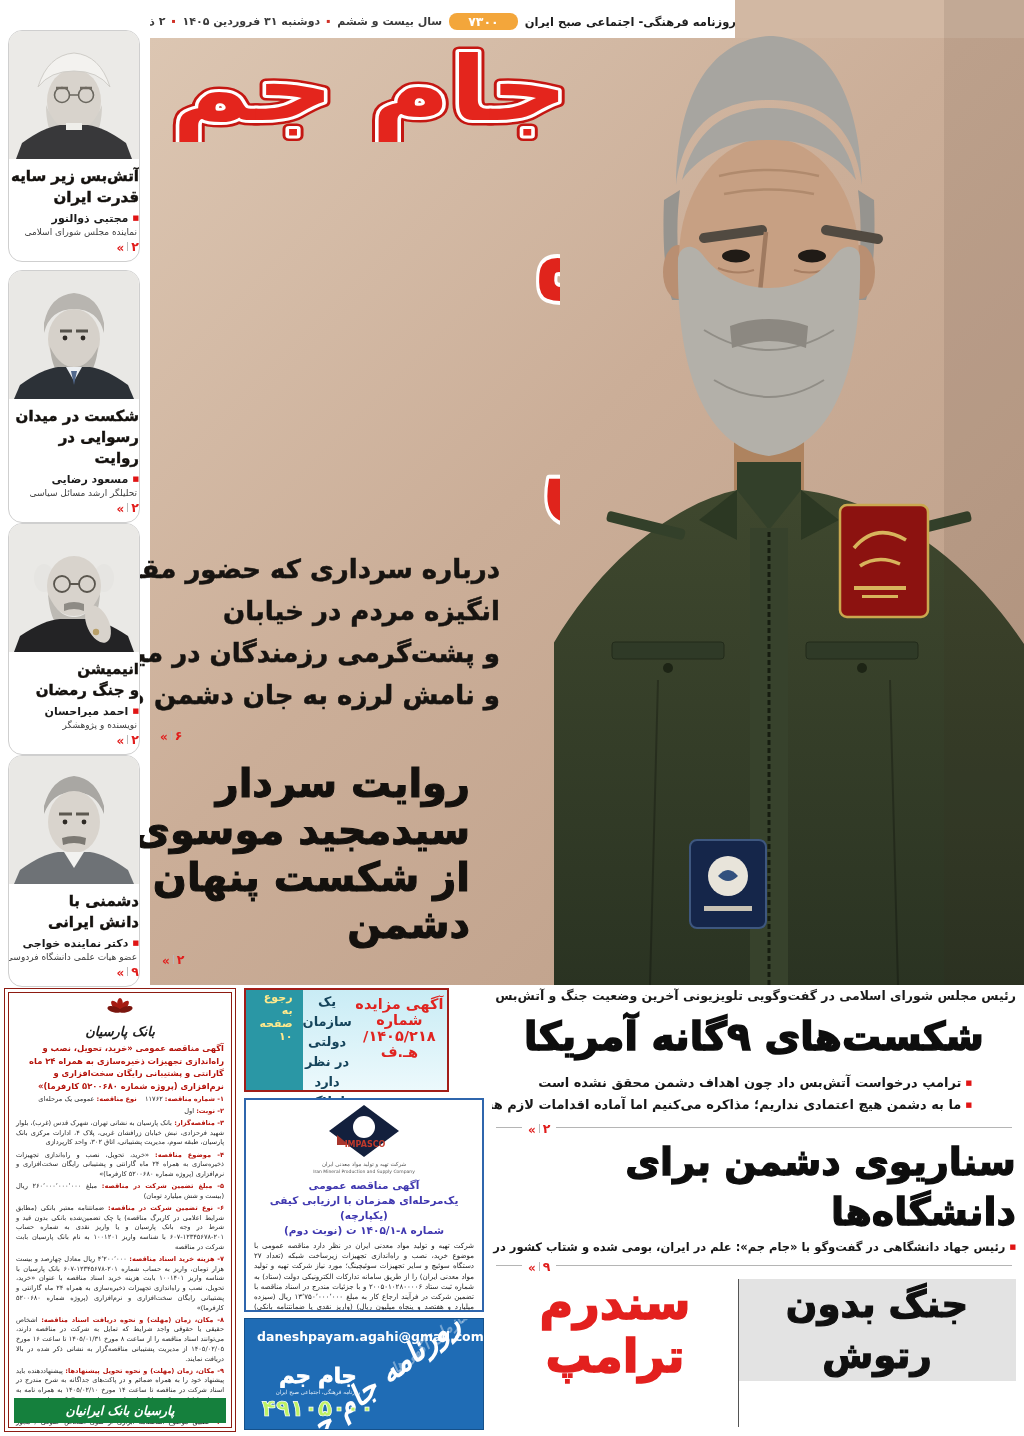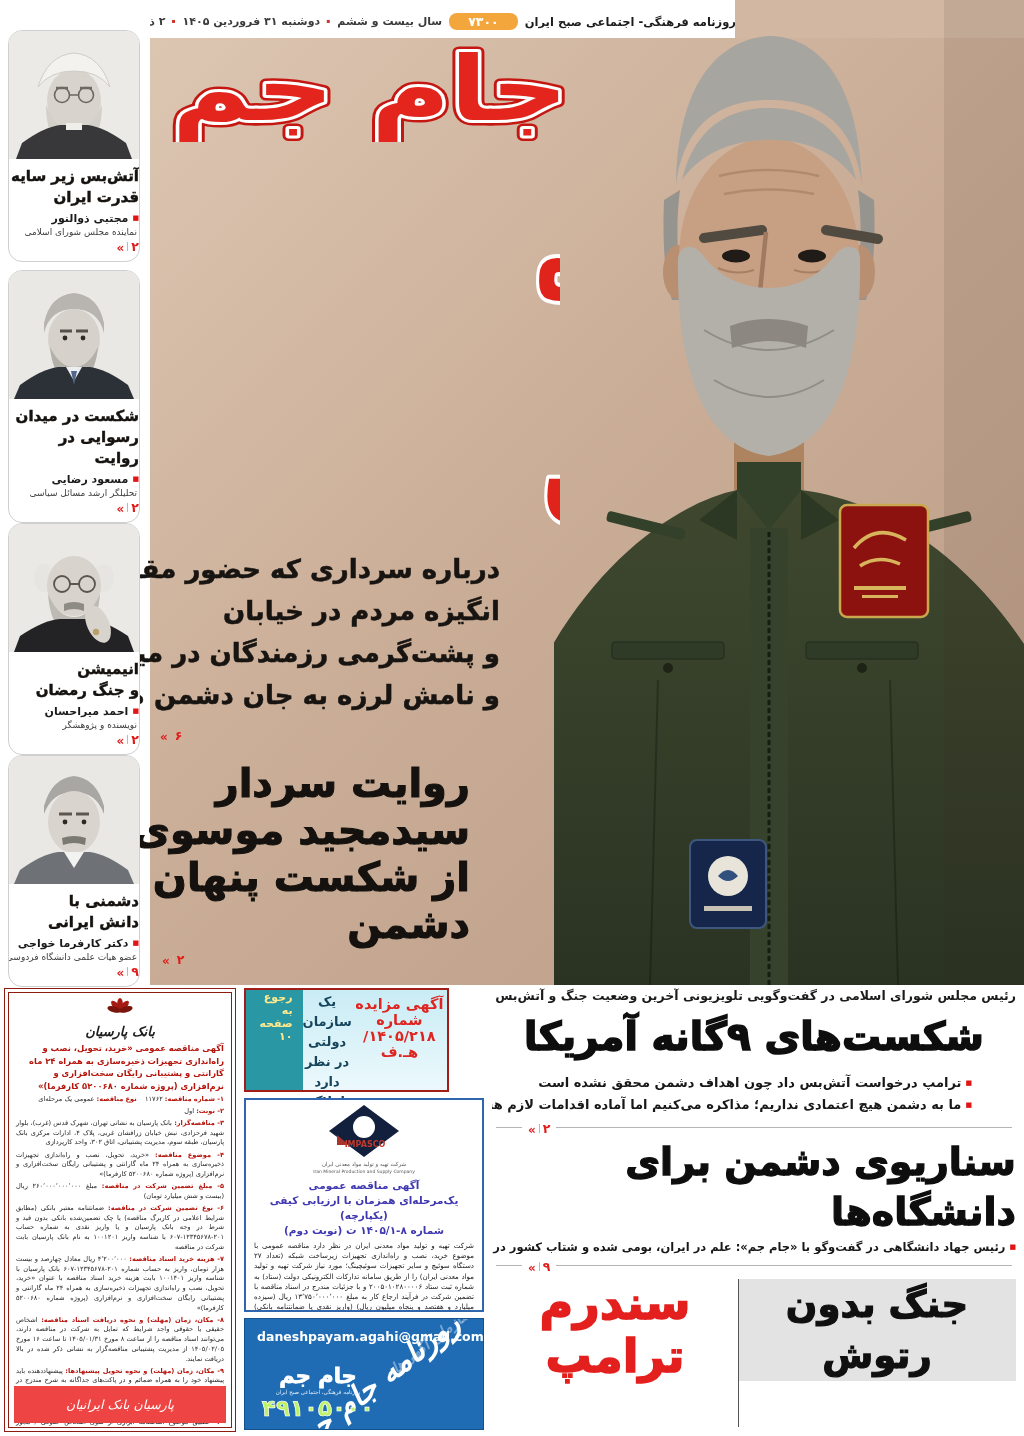--- a/index.html
+++ b/index.html
@@ -91,22 +91,22 @@
                font-style:italic;color:rgba(255,255,255,.38);white-space:nowrap}
 
   
   .adParsian{position:absolute;left:4px;top:988px;width:232px;height:444px;border:1px solid #8e1b12;padding:3px;background:#fff}
   .pinner{border:1.6px solid #8e1b12;height:100%;position:relative;padding:4px 7px 24px;overflow:hidden}
   .plogo{display:block;margin:0 auto}
   .pbrand{text-align:center;font-size:13px;font-weight:bold;font-style:italic;color:#1d1d1d;margin-top:1px}
   .ptitle{margin-top:3px;font-size:8.4px;line-height:12.5px;font-weight:bold;color:#b5150d;text-align:right}
   .pit{font-size:6.6px;line-height:9.7px;text-align:justify;color:#262626;margin-top:2.5px}
   .pit b{color:#b5150d}
-  .pfoot{position:absolute;left:5px;right:5px;bottom:4px;height:37px;background:#ef4444;color:#fff;
-         display:flex;align-items:center;justify-content:center;font-size:12.5px;font-weight:normal;font-style:italic}
+  .pfoot{position:absolute;left:5px;right:5px;bottom:4px;height:25px;background:#15803d;color:#fff;
+         display:flex;align-items:center;justify-content:center;font-size:12.5px;font-weight:bold;font-style:italic}
 </style>
 </head>
 <body>
 
 <div class="page">
 
   <div class="hmeta">
     <span class="hdesc">روزنامه فرهنگی- اجتماعی صبح ایران</span>
     <span class="issue">۷۳۰۰</span>
     <span class="mseg">سال بیست و ششم</span>
@@ -314,21 +314,21 @@
       <circle cx="55" cy="66" r="2.4" fill="#2e2a25"></circle>
         <circle cx="74" cy="66" r="2.4" fill="#2e2a25"></circle>
       <path d="M52,82 Q64,78 76,82 L75,89 Q64,85 53,89 Z" fill="#7c7973"></path>
       <path d="M4,128 L10,114 Q32,98 48,96 L80,96 Q96,98 118,114 L124,128 Z" fill="#6e7276"></path>
       <path d="M54,96 L64,112 L74,96 Z" fill="#f2f2f0"></path>
     </svg>
     <div class="ctitle">
       <div>دشمنی با</div>
         <div>دانش ایرانی</div>
     </div>
-    <div class="cauthor"><span class="rbul"></span><span>دکتر کارفرما خواجی</span></div>
+    <div class="cauthor"><span class="rbul"></span><span>دکتر نماینده خواجی</span></div>
     <div class="crole">عضو هیات علمی دانشگاه فردوسی مشهد</div>
     <span class="pmark">
         <span class="arw"></span>
         <i class="sep"></i>
         <b>۹</b>
       </span>
   </div>
 
   <div class="adParsian">
     <div class="pinner">

